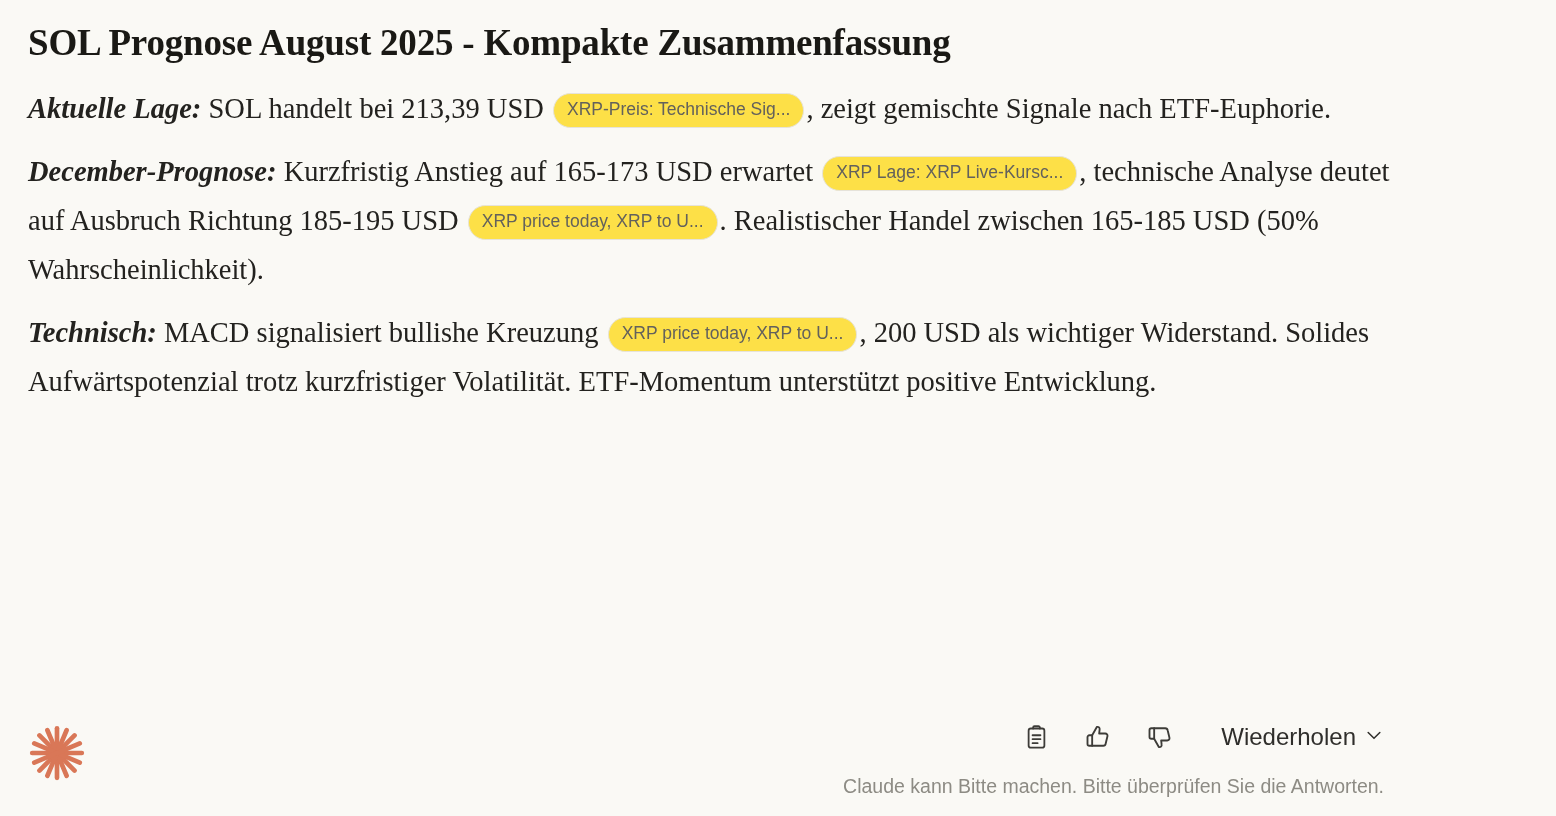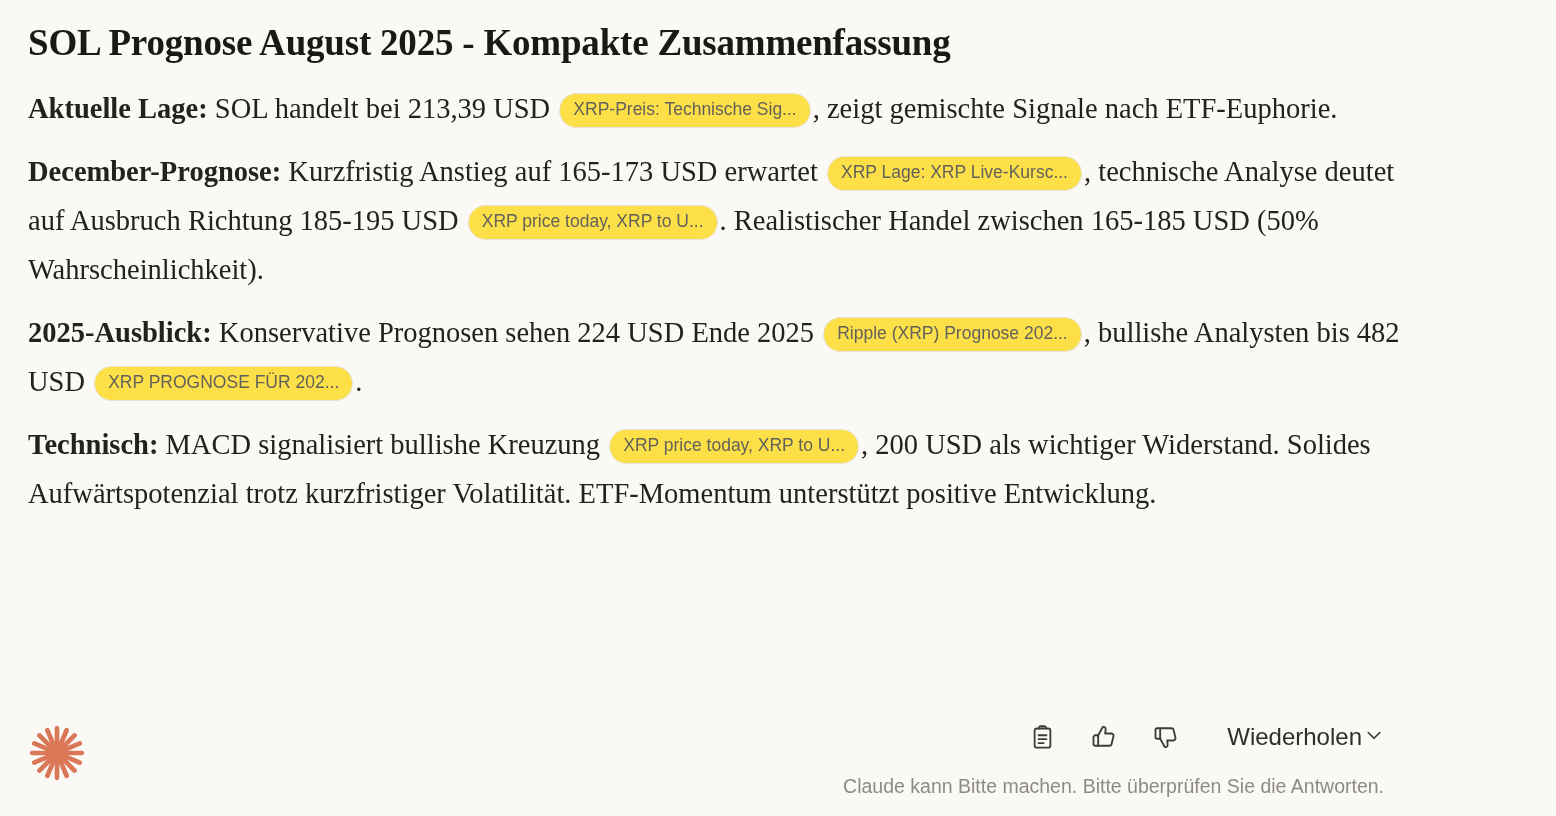--- a/index.html
+++ b/index.html
@@ -41,20 +41,21 @@
   p.para {
     font-size: 28.5px;
     line-height: 1.72;
     margin: 0 0 14px 0;
     color: #23221f;
     max-width: 1420px;
   }
 
   p.para b {
     font-weight: bold;
+    font-style: italic;
   }
 
   .cite {
     display: inline-block;
     font-family: "Liberation Sans", sans-serif;
     font-size: 17.5px;
     line-height: 1;
     color: #63615c;
     background: #fde047;
     border: 1px solid #e6e3da;
@@ -99,21 +100,21 @@
     align-items: center;
     justify-content: center;
     cursor: pointer;
     color: #3d3c38;
   }
   .icon-btn svg { display: block; }
 
   .retry {
     display: flex;
     align-items: center;
-    gap: 2px;
+    gap: 8px;
     font-family: "Liberation Sans", sans-serif;
     font-size: 24px;
     color: #2f2e2b;
     cursor: pointer;
     margin-left: 16px;
   }
 
   .disclaimer {
     position: absolute;
     right: 100px;
@@ -134,23 +135,20 @@
     <h1 class="answer-title">SOL Prognose August 2025 - Kompakte Zusammenfassung</h1>
 
     <p class="para">
       <b>Aktuelle Lage:</b><span> SOL handelt bei 213,39 USD </span><span class="cite">XRP-Preis: Technische Sig...</span><span>, zeigt gemischte Signale nach ETF-Euphorie.</span>
     </p>
 
     <p class="para">
       <b>December-Prognose:</b><span> Kurzfristig Anstieg auf 165-173 USD erwartet </span><span class="cite">XRP Lage: XRP Live-Kursc...</span><span>, technische Analyse deutet auf Ausbruch Richtung 185-195 USD </span><span class="cite">XRP price today, XRP to U...</span><span>. Realistischer Handel zwischen 165-185 USD (50% Wahrscheinlichkeit).</span>
     </p>
 
-    <p class="para">
-      <b>2025-Ausblick:</b><span> Konservative Prognosen sehen 224 USD Ende 2025 </span><span class="cite">Ripple (XRP) Prognose 202...</span><span>, bullishe Analysten bis 482 USD </span><span class="cite">XRP PROGNOSE FÜR 202...</span><span>.</span>
-    </p>
 
     <p class="para">
       <b>Technisch:</b><span> MACD signalisiert bullishe Kreuzung </span><span class="cite">XRP price today, XRP to U...</span><span>, 200 USD als wichtiger Widerstand. Solides Aufwärtspotenzial trotz kurzfristiger Volatilität. ETF-Momentum unterstützt positive Entwicklung.</span>
     </p>
 
   </div>
 
   <div class="footer">
 
     <div class="claude-logo">

